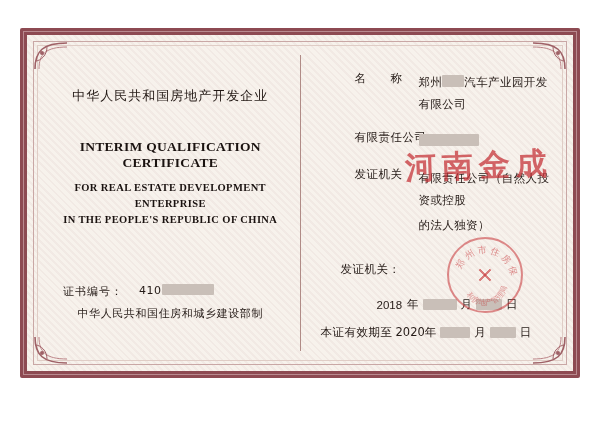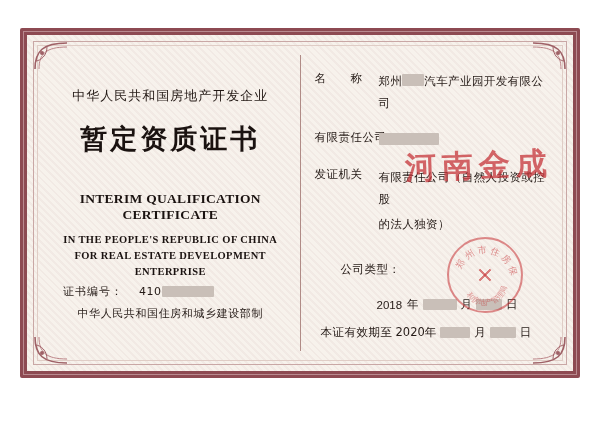--- a/index.html
+++ b/index.html
@@ -126,21 +126,21 @@
     color: #1a1210;
     letter-spacing: 0.4px;
     margin-top: 9px;
     line-height: 16px;
   }
   .cert-no-row {
     position: absolute;
     left: 22px;
     bottom: 58px;
     display: flex;
-    align-items: center;
+    align-items: flex-start;
     font-family: "DejaVu Sans", sans-serif;
     font-size: 11px;
     color: #241a16;
   }
   .cert-no-label { letter-spacing: 1px; white-space: nowrap; }
   .cert-no-value {
     margin-left: 16px;
     letter-spacing: 0.5px;
   }
   .redact {
@@ -159,23 +159,24 @@
     font-size: 11px;
     color: #241a16;
     letter-spacing: 0.6px;
   }
 
   
   .field {
     display: flex;
     align-items: flex-start;
     margin-bottom: 15px;
-    font-family: Liberation Mono, monospace;
+    font-family: Liberation Serif, serif;
     font-size: 11.5px;
     color: #241a16;
+    margin-left: 40px;
   }
   .field-label {
     width: 64px;
     flex: 0 0 64px;
     letter-spacing: 0.5px;
     white-space: nowrap;
   }
   .field-value {
     flex: 1;
     line-height: 22px;
@@ -298,25 +299,24 @@
         <path d="M6 28 C6 13 13 6 34 6" fill="none" stroke="#b97f83" stroke-width="1"></path>
         <path d="M2 20 C8 20 14 14 14 6" fill="none" stroke="#9b5a60" stroke-width="1"></path>
         <circle cx="9" cy="12" r="2" fill="#9b5a60"></circle>
       </svg>
     </div>
 
     <div class="cert-body">
 
       <div class="col-left">
         <div class="cn-head">中华人民共和国房地产开发企业</div>
-        <div class="cn-title">暂定资质证书</div>
         <div class="en-title">INTERIM QUALIFICATION CERTIFICATE</div>
         <div class="en-sub">
+          <div>FOR REAL ESTATE DEVELOPMENT ENTERPRISE</div>
           <div>IN THE PEOPLE'S REPUBLIC OF CHINA</div>
-          <div>FOR REAL ESTATE DEVELOPMENT ENTERPRISE</div>
         </div>
 
         <div class="cert-no-row">
           <span class="cert-no-label">证书编号：</span>
           <span class="cert-no-value">410</span>
           <span class="redact" style="width:52px;"></span>
         </div>
 
         <div class="issuer-line">中华人民共和国住房和城乡建设部制</div>
       </div>
@@ -341,21 +341,21 @@
         </div>
 
         <div class="field tall">
           <span class="field-label">发证机关</span>
           <span class="field-value">
             <span>有限责任公司（自然人投资或控股</span>
             <span class="vline2">的法人独资）</span>
           </span>
         </div>
 
-        <div class="issue-auth">公司类型：</div>
+        <div class="issue-auth">发证机关：</div>
 
         <div class="date-row">
           <span class="num">2018</span>
           <span class="gap"></span>
           <span>年</span>
           <span class="redact" style="width:34px;margin:0 4px;"></span>
           <span>月</span>
           <span class="redact" style="width:26px;margin:0 4px;"></span>
           <span>日</span>
         </div>

